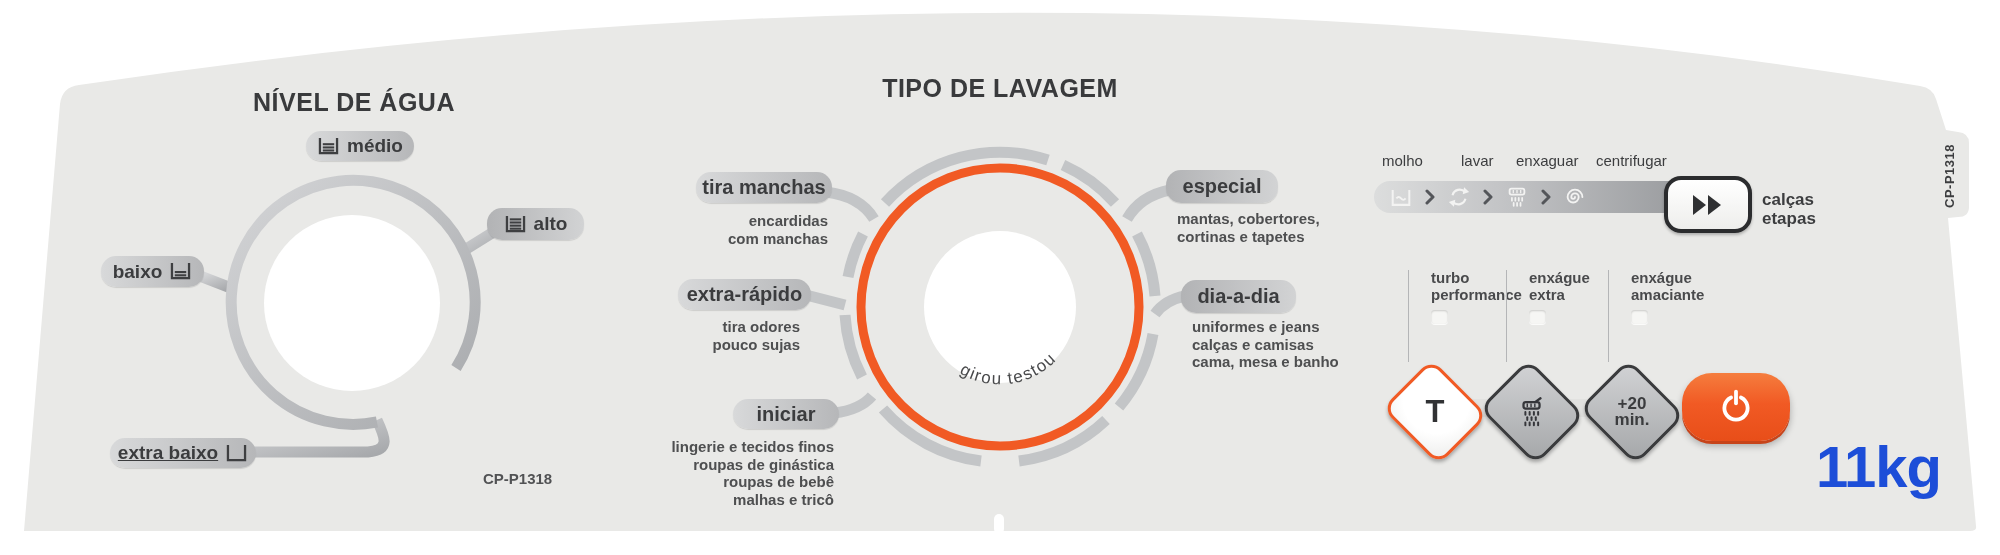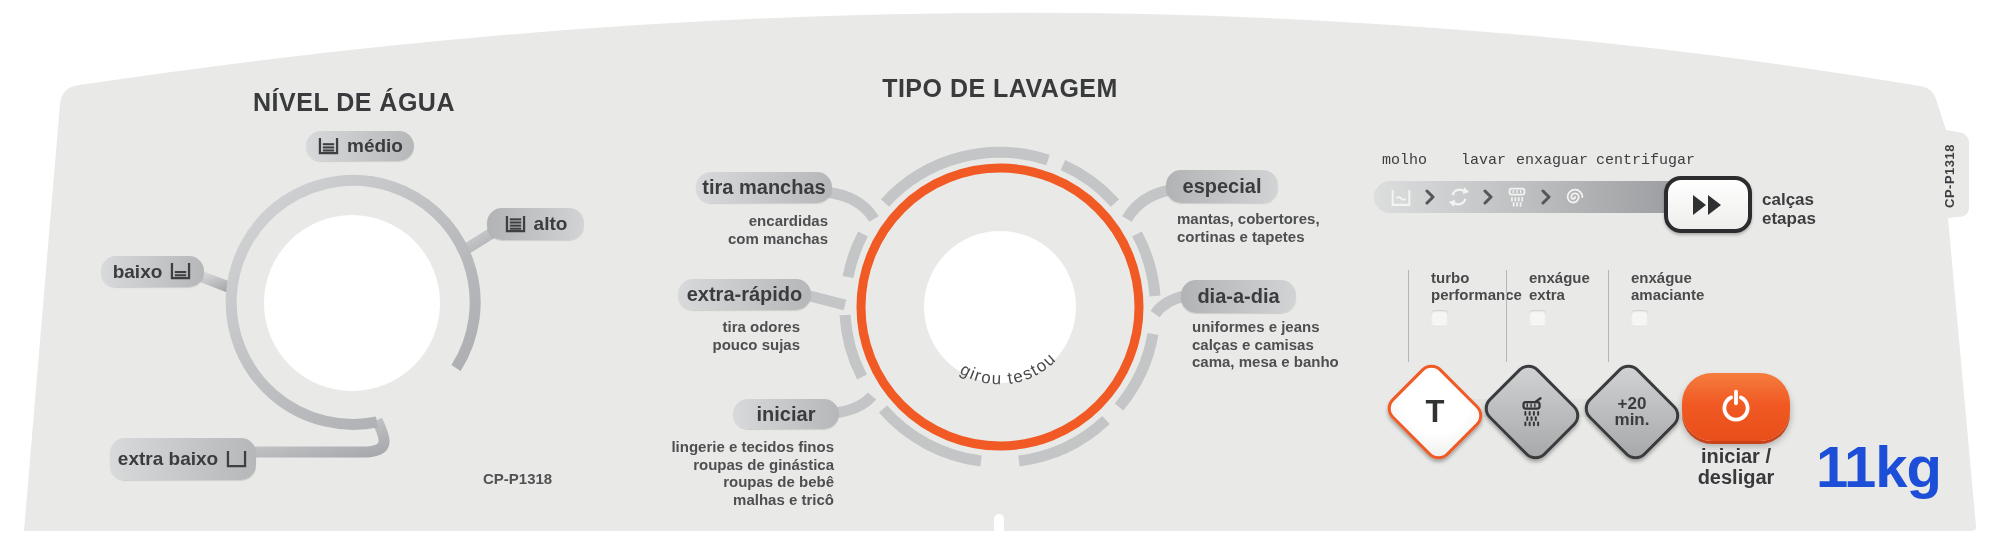--- a/index.html
+++ b/index.html
@@ -19,21 +19,21 @@
 
   .desc{position:absolute;font-size:15px;line-height:1.18;color:#414244;white-space:pre-line;z-index:2;font-weight:bold;opacity:.92;}
   .desc.r{text-align:right;}
   .pre{white-space:pre-line;}
 
   .code{position:absolute;font-weight:bold;font-size:15px;color:#515254;z-index:2;}
   .side-tab-code{position:absolute;left:1942px;top:136px;width:26px;height:80px;z-index:2;
         writing-mode:vertical-rl;transform:rotate(180deg);text-align:center;
         font-weight:bold;font-size:13px;letter-spacing:.5px;color:#3c3d3f;}
 
-  .stage-label{position:absolute;top:152px;font-size:15px;color:#3c3d3f;z-index:2;font-family:Liberation Mono, monospace;}
+  .stage-label{position:absolute;top:152px;font-size:15px;color:#3c3d3f;z-index:2;}
 
   .progress-bar{position:absolute;left:1374px;top:181px;width:318px;height:32px;border-radius:16px;
         background:linear-gradient(90deg,#dcdddd 0%,#c3c4c6 40%,#989a9d 100%);
         display:flex;align-items:center;gap:12px;padding:0 0 0 15px;box-sizing:border-box;z-index:1;}
   .progress-bar svg{display:block;}
 
   .advance-btn{position:absolute;left:1664px;top:176px;width:88px;height:57px;border-radius:17px;
         background:linear-gradient(180deg,#ffffff,#eeeeec);border:4px solid #2b2c2e;box-sizing:border-box;
         display:flex;align-items:center;justify-content:center;z-index:2;box-shadow:0 2px 3px rgba(0,0,0,.25);}
   .advance-label{position:absolute;left:1762px;top:190px;font-weight:bold;font-size:17px;line-height:1.12;
@@ -147,21 +147,21 @@
     <span>baixo</span>
     <svg class="wl-icon" width="23" height="19" viewBox="0 0 24 20">
       <path d="M3 1 V17 H21 V1" fill="none" stroke="#3e3f41" stroke-width="2.4"></path>
       <g stroke="#3e3f41" stroke-width="2.2">
           <line x1="6" y1="10.6" x2="18" y2="10.6"></line>
           <line x1="6" y1="14" x2="18" y2="14"></line>
         </g>
     </svg>
   </div>
 
-  <div class="pill" style="left:110px;top:438px;width:146px;height:42px;">
+  <div class="pill" style="left:110px;top:438px;width:146px;height:30px;text-decoration:underline;">
     <span>extra baixo</span>
     <svg class="wl-icon" width="23" height="19" viewBox="0 0 24 20">
       <path d="M3 1 V17 H21 V1" fill="none" stroke="#3e3f41" stroke-width="2.4"></path>
     </svg>
   </div>
 
   <div class="code" style="left:483px;top:470px;">CP-P1318</div>
 
   <div class="abs title" style="left:850px;top:74px;width:300px;">TIPO DE LAVAGEM</div>
 
@@ -311,20 +311,18 @@
 min.</span>
       </span>
   </button>
 
   <button class="power-btn">
     <svg width="38" height="38" viewBox="0 0 36 36">
       <path d="M 13.35 9.03 A 11 11 0 1 0 22.65 9.03" fill="none" stroke="#ffffff" stroke-width="3.6" stroke-linecap="round"></path>
       <line x1="18" y1="3.5" x2="18" y2="14.5" stroke="#ffffff" stroke-width="3.6" stroke-linecap="round"></line>
     </svg>
   </button>
-  <div class="power-label pre">iniciar /
-desligar</div>
 
   <div class="capacity">11kg</div>
 
   <div class="side-tab-code">CP-P1318</div>
 
 </div>
 
 </body></html>

